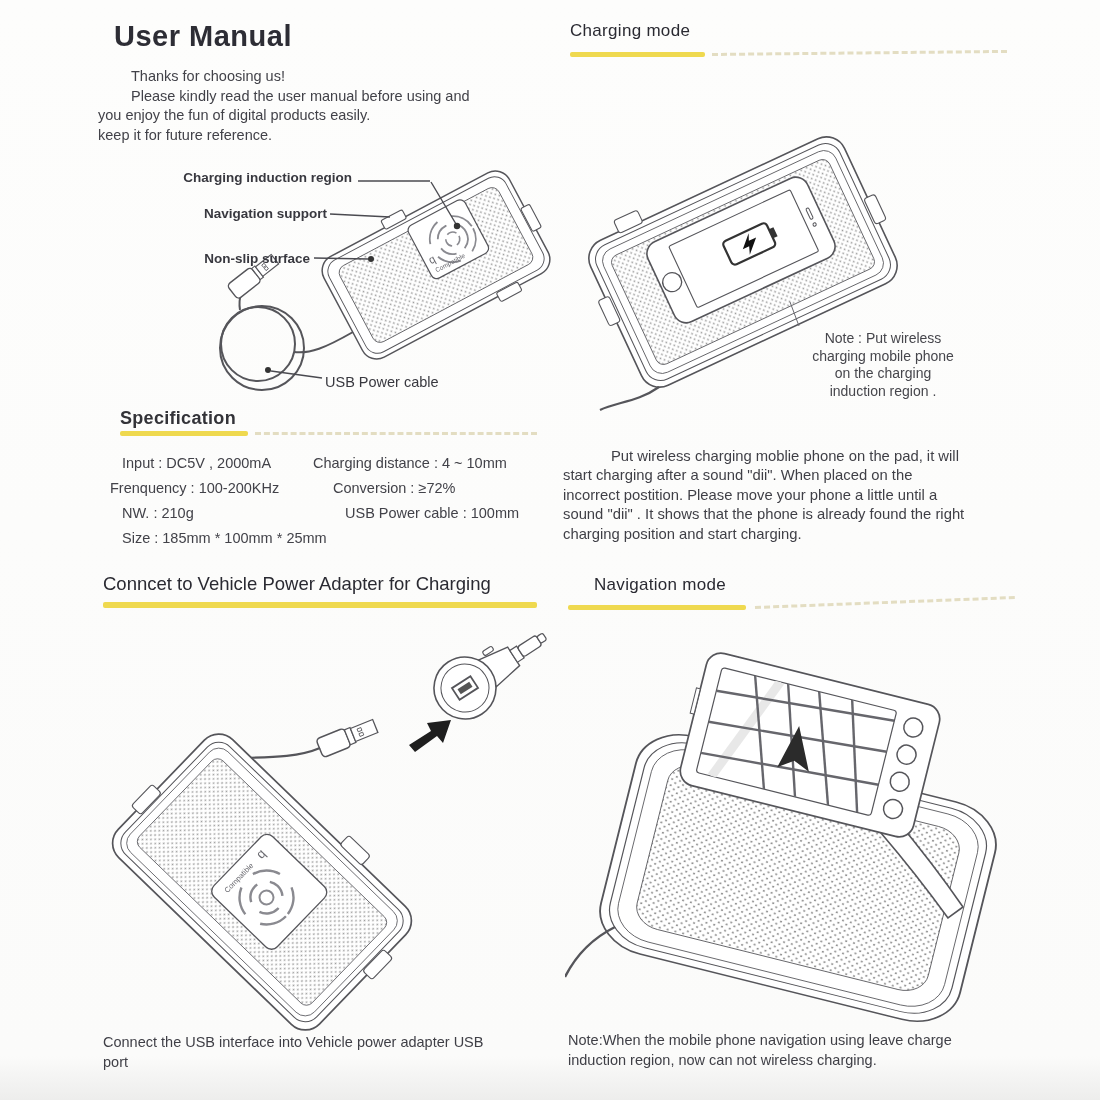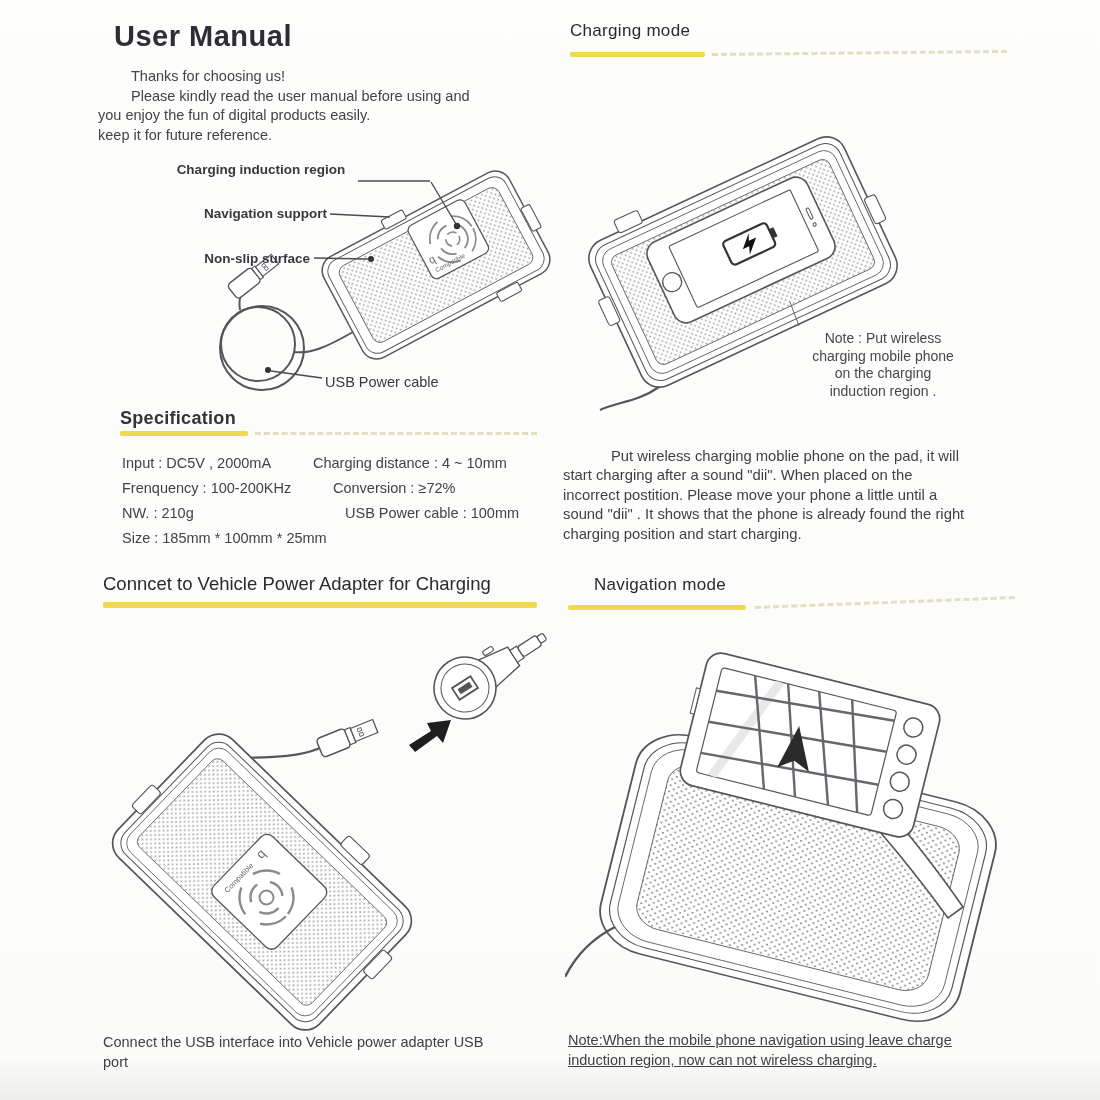--- a/index.html
+++ b/index.html
@@ -98,32 +98,32 @@
         <line x1="341" y1="20" x2="366" y2="62"></line>
         <circle cx="367" cy="64" r="3.2" fill="#333" stroke="none"></circle>
         <line x1="240" y1="52" x2="300" y2="55"></line>
         <line x1="224" y1="96" x2="278" y2="97"></line>
         <circle cx="281" cy="97" r="3" fill="#333" stroke="none"></circle>
         <line x1="232" y1="216" x2="181" y2="209"></line>
         <circle cx="178" cy="208" r="3" fill="#333" stroke="none"></circle>
       </g>
     </svg>
 
-    <div class="abs dlabel" style="left:80px;top:152px;width:182px;text-align:center;">Charging induction region</div>
+    <div class="abs dlabel" style="left:80px;top:160px;width:182px;text-align:right;">Charging induction region</div>
     <div class="abs dlabel" style="left:102px;top:196px;width:135px;text-align:right;">Navigation support</div>
     <div class="abs dlabel" style="left:100px;top:241px;width:120px;text-align:right;">Non-slip surface</div>
     <div class="abs dlabel" style="left:235px;top:364px;font-weight:400;font-size:14.5px;text-align:center;">USB Power cable</div>
 
     <h2 class="abs h-spec" style="left:30px;top:398px;">Specification</h2>
     <div class="abs rule" style="left:30px;top:421px;width:128px;"></div>
     <div class="abs dashes" style="left:165px;top:422px;width:282px;"></div>
 
     <div class="abs spec-cell" style="left:32px;top:445px;">Input : DC5V , 2000mA</div>
     <div class="abs spec-cell" style="left:223px;top:445px;">Charging distance  :  4 ~ 10mm</div>
-    <div class="abs spec-cell" style="left:32px;top:470px;">Frenquency : 100-200KHz</div>
+    <div class="abs spec-cell" style="left:20px;top:470px;">Frenquency : 100-200KHz</div>
     <div class="abs spec-cell" style="left:243px;top:470px;">Conversion : ≥72%</div>
     <div class="abs spec-cell" style="left:32px;top:495px;">NW. : 210g</div>
     <div class="abs spec-cell" style="left:255px;top:495px;">USB Power cable : 100mm</div>
     <div class="abs spec-cell" style="left:32px;top:520px;">Size : 185mm * 100mm * 25mm</div>
   </section>
 
   <section class="quad" id="q2">
     <h2 class="abs h-sec" style="left:10px;top:11px;">Charging mode</h2>
     <div class="abs rule" style="left:10px;top:42px;width:135px;"></div>
     <div class="abs dashes" style="left:152px;top:43px;width:295px;transform:rotate(-0.6deg);transform-origin:left center;"></div>
@@ -278,16 +278,16 @@
           <circle cx="96" cy="-42" r="9.5"></circle>
           <circle cx="96" cy="-14" r="9.5"></circle>
           <circle cx="96" cy="14" r="9.5"></circle>
           <circle cx="96" cy="42" r="9.5"></circle>
         </g>
       </g>
 
       <path d="M50,304 C26,316 10,334 0,354" fill="none" stroke="currentColor" stroke-width="2.4"></path>
     </svg>
 
-    <div class="abs cap" style="left:8px;top:465px;width:420px;text-decoration:underline;">Note:When the mobile phone navigation using leave charge induction region, now can not wireless charging.</div>
+    <div class="abs cap" style="left:8px;top:465px;width:420px;">Note:When the mobile phone navigation using leave charge induction region, now can not wireless charging.</div>
   </section>
 
 </div>
 
 </body></html>

